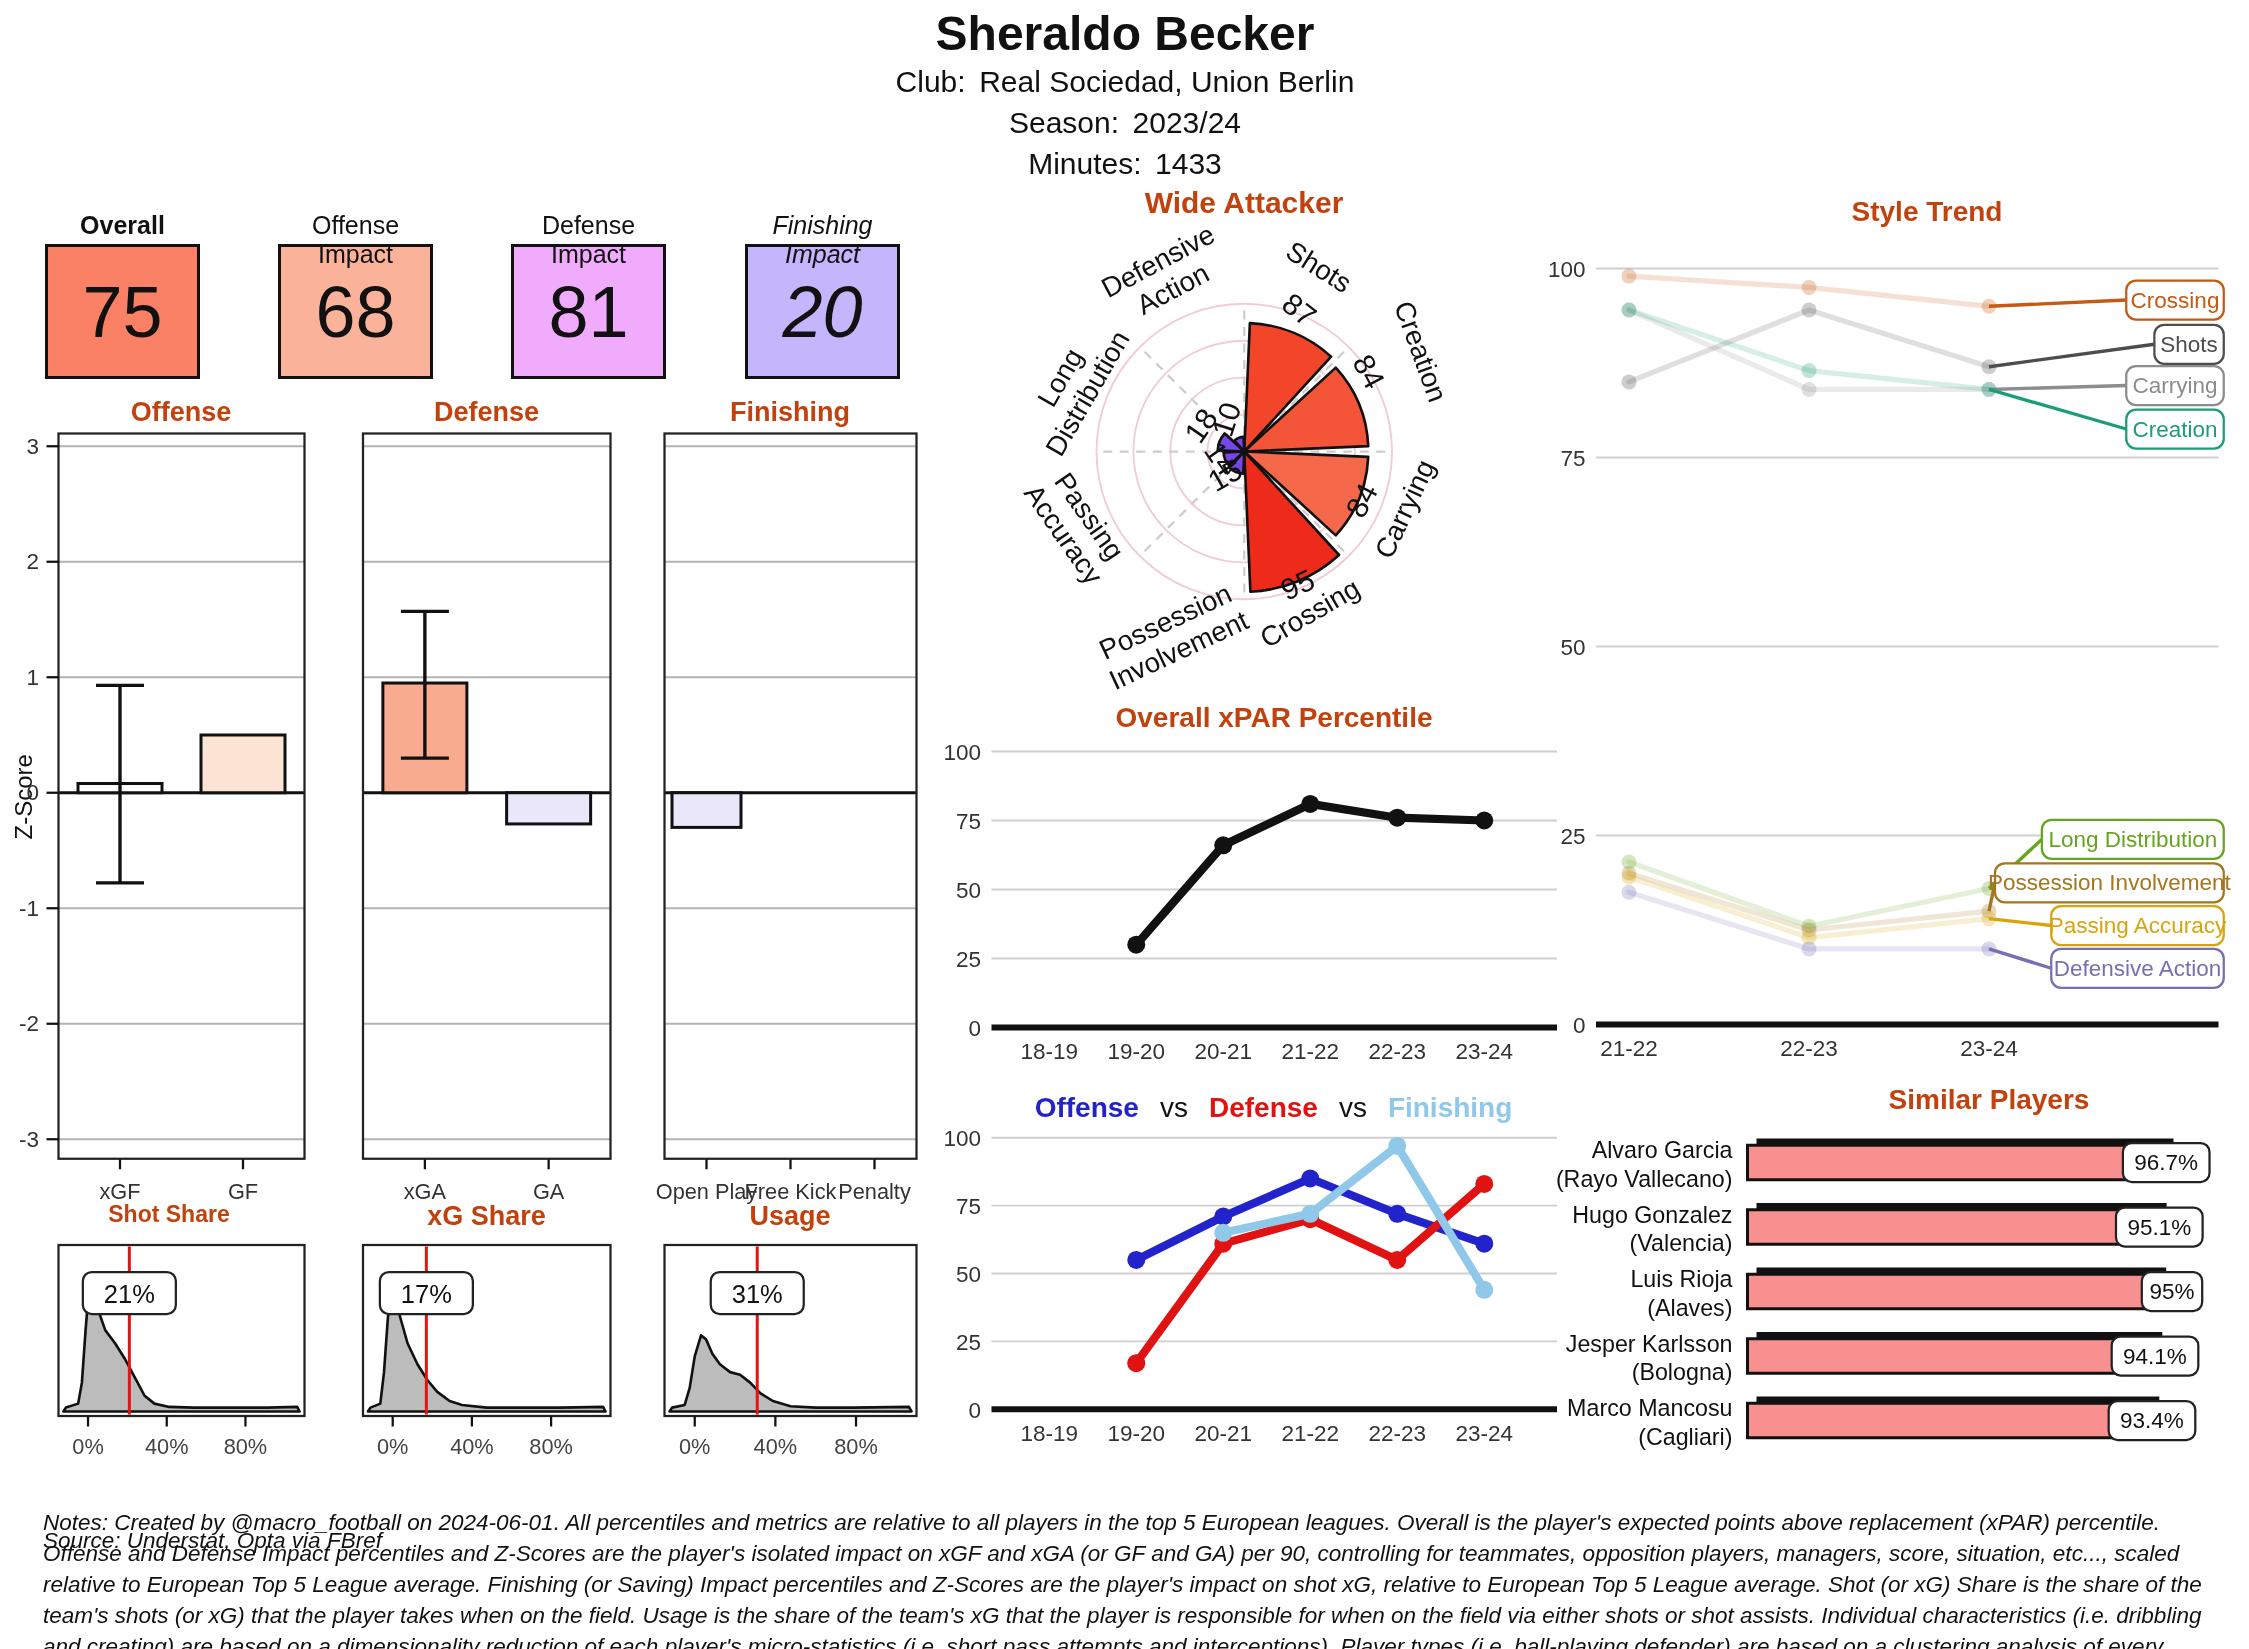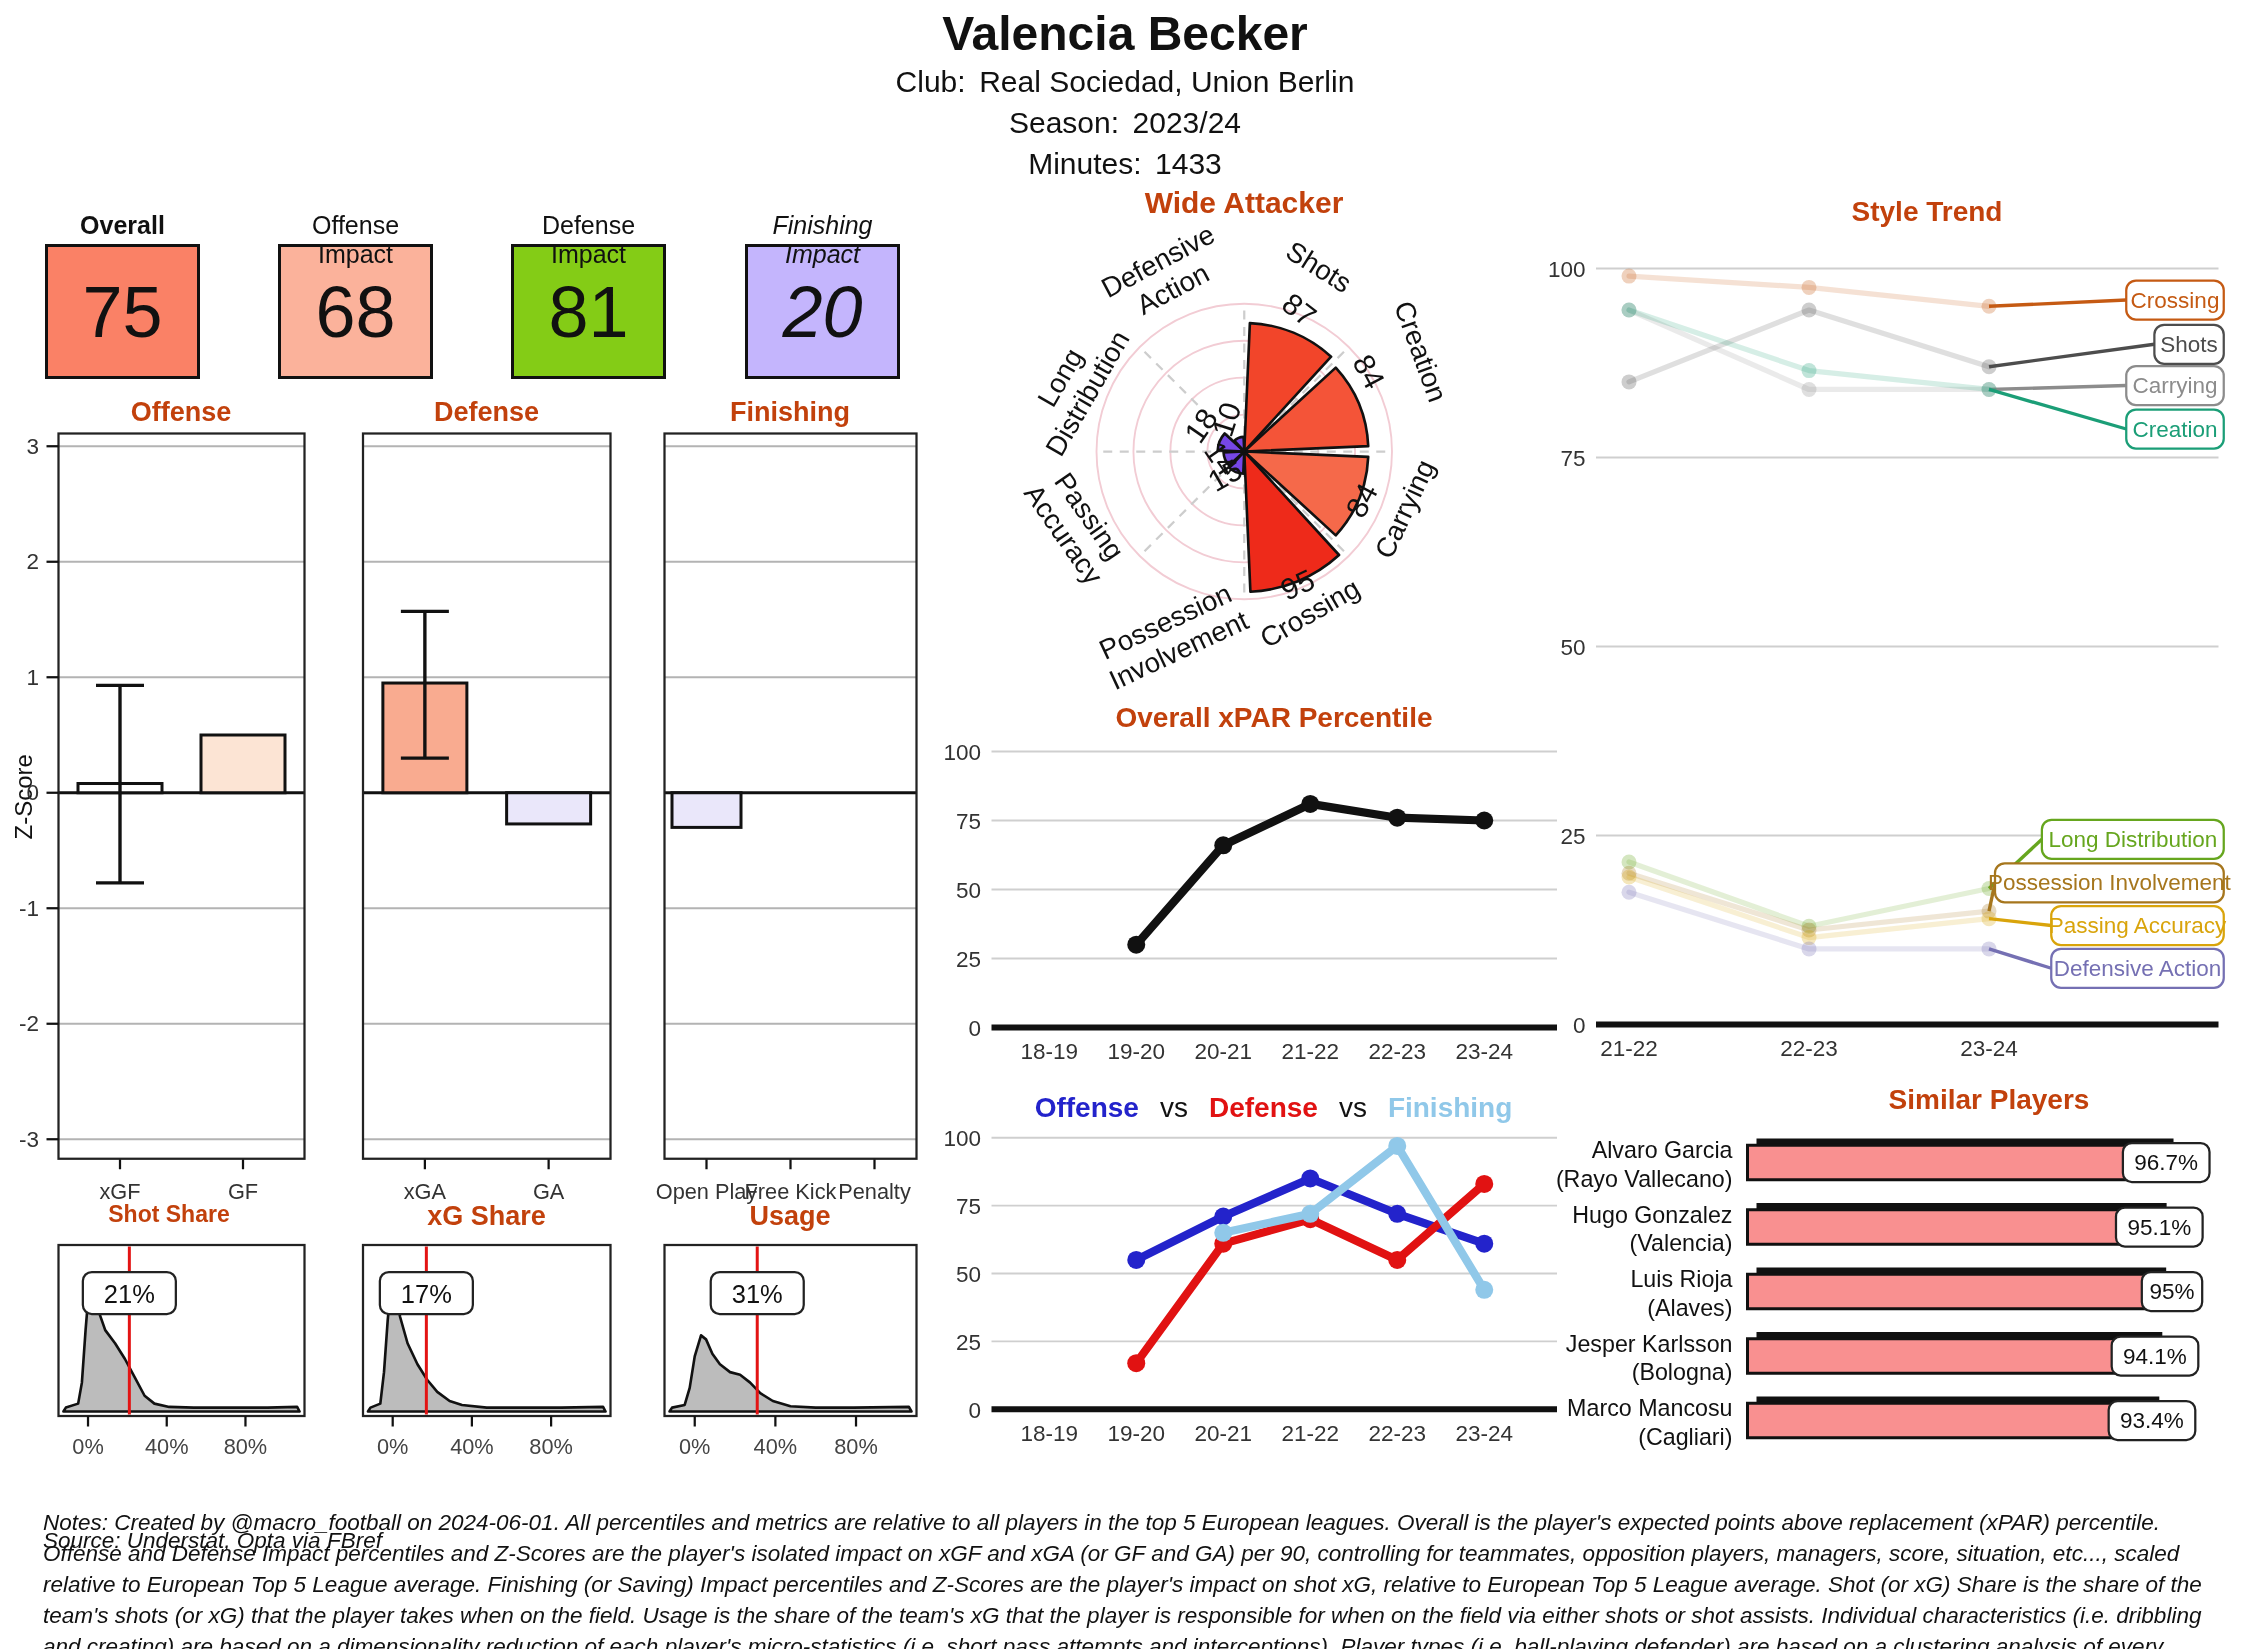--- a/index.html
+++ b/index.html
@@ -24,38 +24,38 @@
   .footer-notes{position:absolute;left:43px;top:1507px;width:2188px;font-size:22.5px;
                 font-style:italic;line-height:31px;}
   #chart-layer{position:absolute;left:0;top:0;}
 </style>
 </head>
 <body>
 
 <div id="canvas">
 
   <div class="header">
-    <div class="pname">Valencia Becker</div>
+    <div class="pname">Sheraldo Becker</div>
     <div class="hline"><span class="lab">Club:</span><span>Real Sociedad, Union Berlin</span></div>
     <div class="hline"><span class="lab">Season:</span><span>2023/24</span></div>
     <div class="hline"><span class="lab">Minutes:</span><span>1433</span></div>
   </div>
 
   <div id="score-cards">
       <div class="scard" style="left: 0px;">
         <div class="slab" style="font-weight: 700;">Overall</div>
         <div class="sbox" style="background: rgb(250, 129, 102);">75</div>
       </div>
       <div class="scard" style="left: 233px;">
         <div class="slab" style="font-weight: 400;">Offense Impact</div>
         <div class="sbox" style="background: rgb(251, 178, 155);">68</div>
       </div>
       <div class="scard" style="left: 466px;">
         <div class="slab" style="font-weight: 400;">Defense Impact</div>
-        <div class="sbox" style="background: #84cc16;">81</div>
+        <div class="sbox" style="background: #f0abfc;">81</div>
       </div>
       <div class="scard" style="left: 700px; font-style: italic;">
         <div class="slab" style="font-weight: 400;">Finishing Impact</div>
         <div class="sbox" style="background: #c4b5fd;">20</div>
       </div>
     </div>
 
   <div class="ylab">Z-Score</div>
   <div class="ctitle" style="left:58px;width:246px;top:397px;font-size:27px;">Offense</div>
   <div class="ctitle" style="left:363px;width:247px;top:397px;font-size:27px;">Defense</div>

